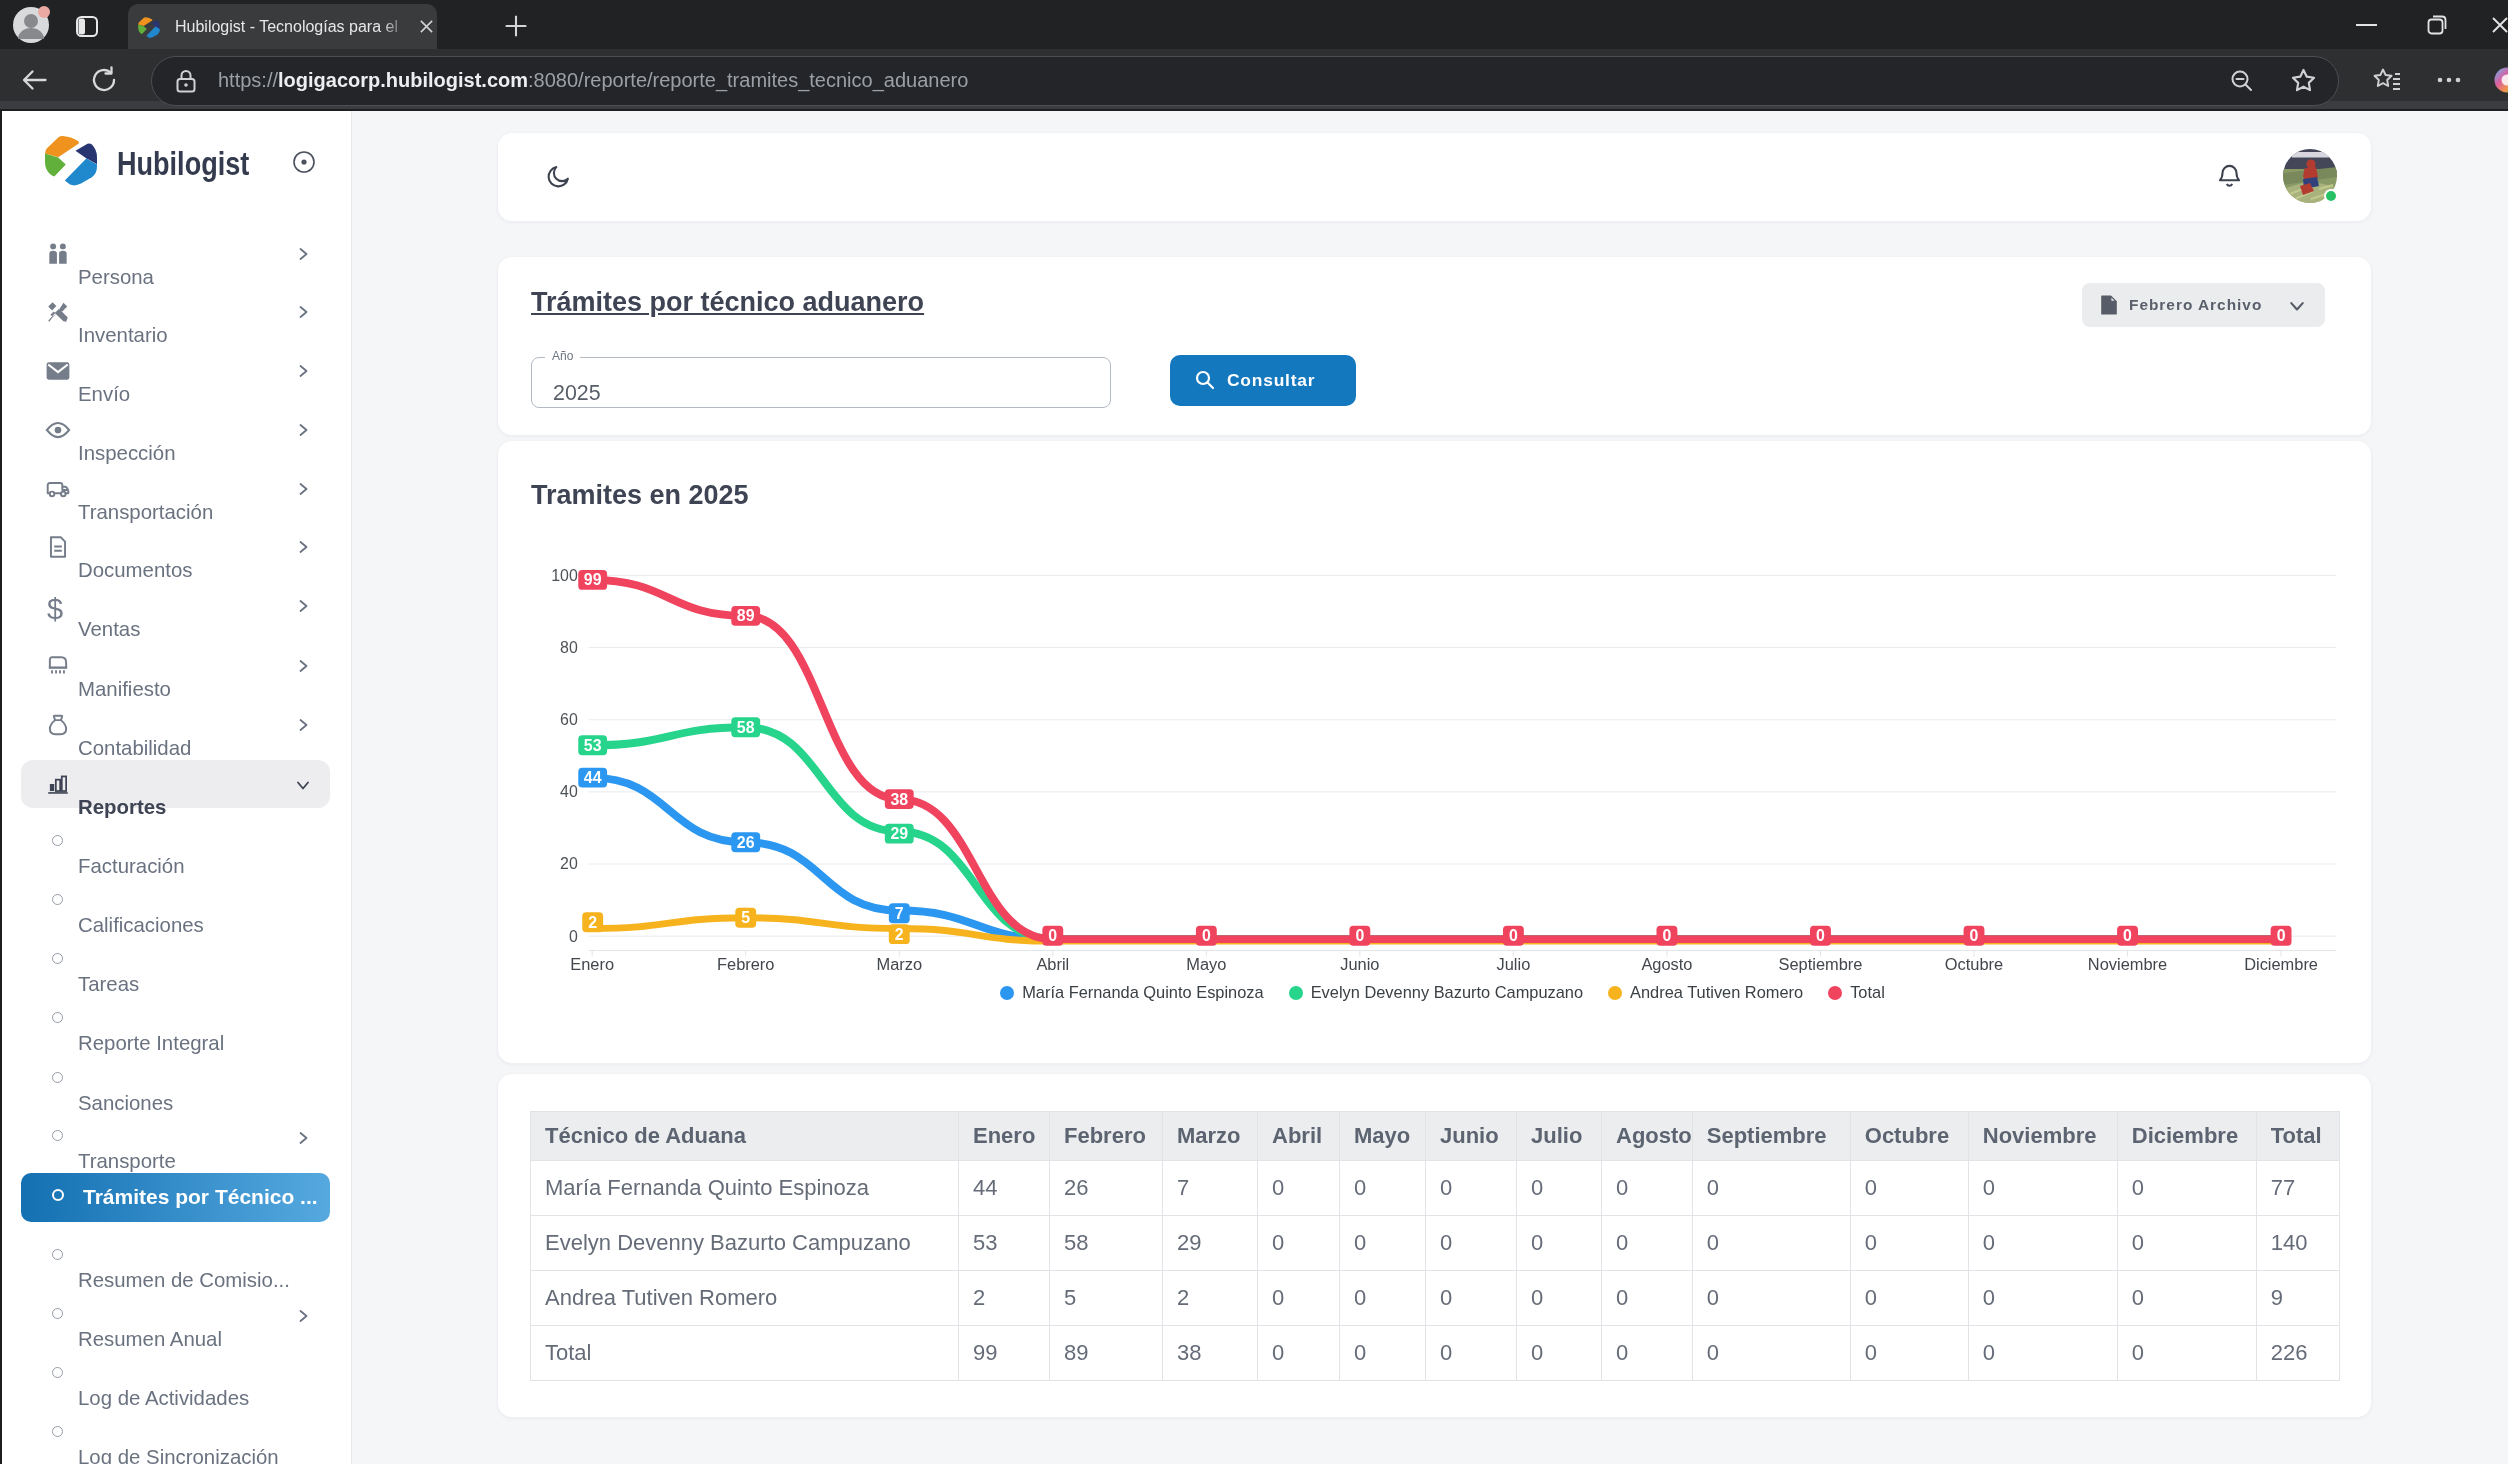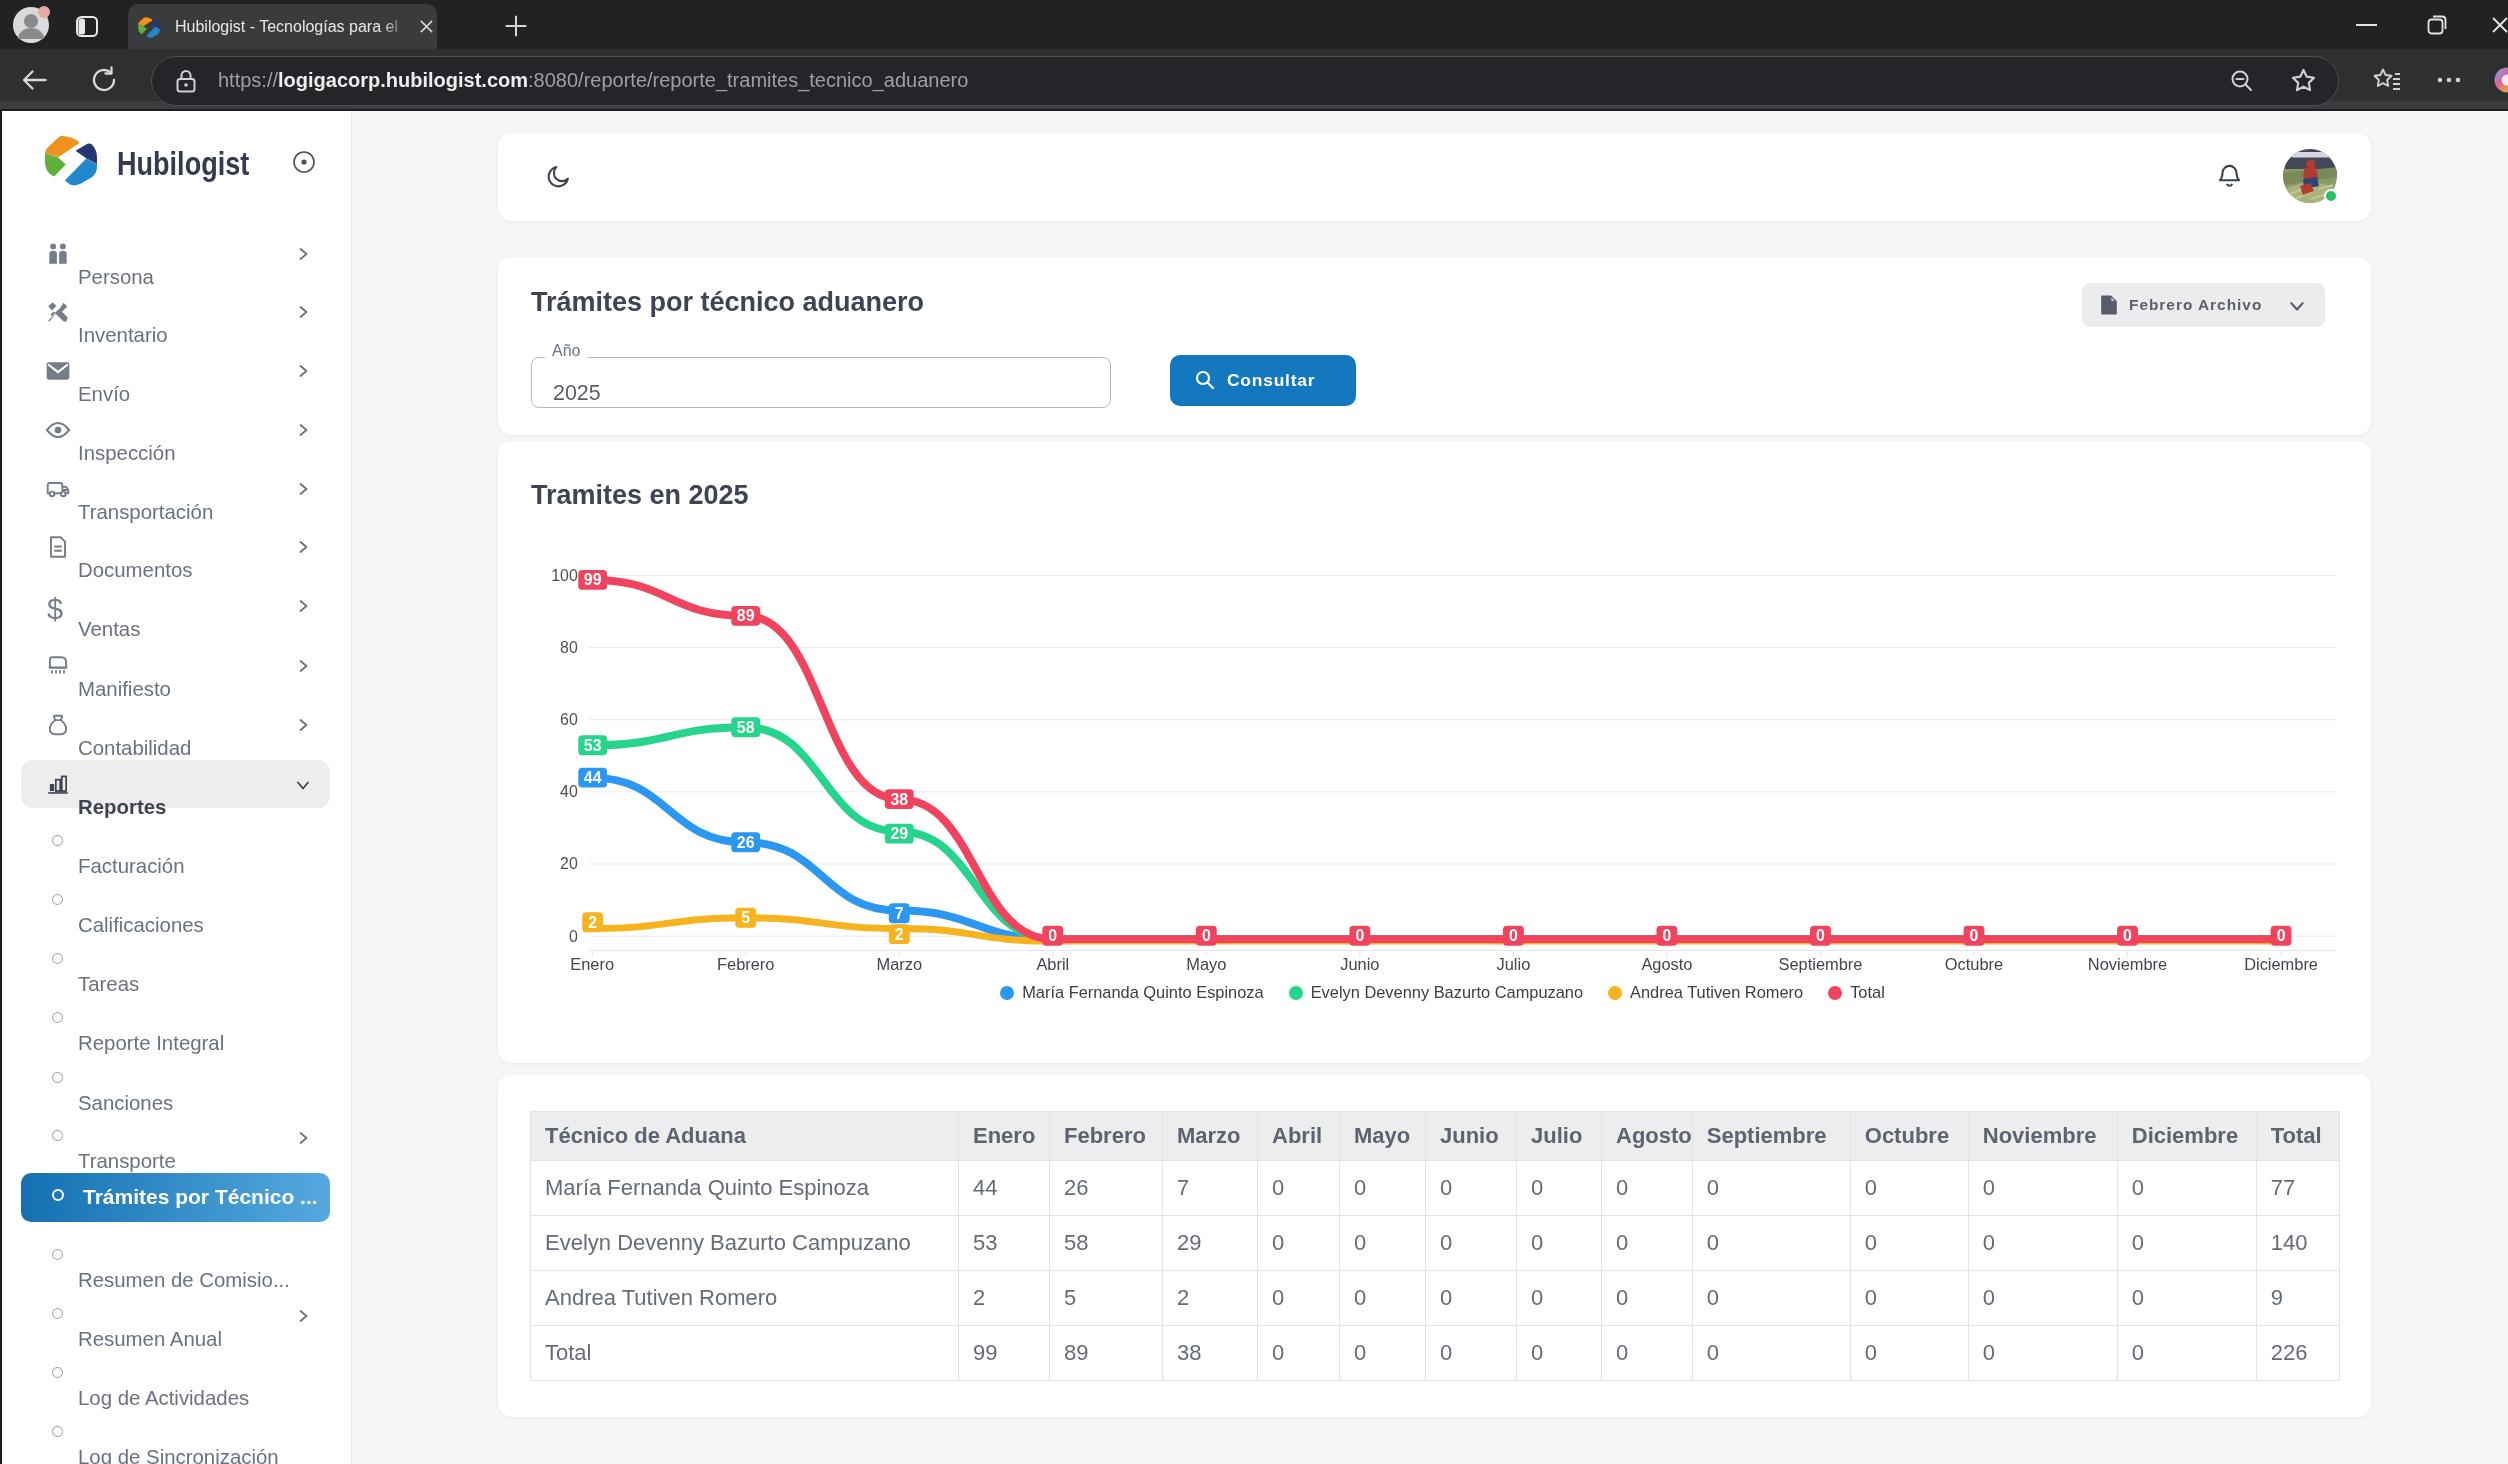--- a/index.html
+++ b/index.html
@@ -287,31 +287,31 @@
   <circle cx="28" cy="15" r="4.6" fill="#b33c31"></circle>
   <path d="M22,19 L33,18 L35,28 L31,33 L23,34 L20,27 Z" fill="#b33c31"></path>
   <path d="M20,30 L34,28 L36,37 L21,40 Z" fill="#31417c"></path>
   <path d="M17,37 L27,34 L31,42 L20,46 Z" fill="#b33c31"></path>
   <path d="M21,22 L34,24" stroke="#b33c31" stroke-width="3.5"></path>
  </g>
 </svg>
 <div class="abs" style="left:2324px;top:189px;width:14px;height:14px;background:#26c165;border-radius:50%;border:2px solid #ffffff;"></div>
 
 <div class="card" style="top:257px;height:178px;"></div>
-<div class="abs h1" style="left:531px;top:287px;">Trámites por técnico aduanero</div>
+<div class="abs h1" style="left:531px;top:287px;text-decoration:underline;">Trámites por técnico aduanero</div>
 <div class="abs" style="left:2082px;top:283px;width:243px;height:44px;background:#ebecee;border-radius:8px;"></div>
 <svg class="abs" style="left:2101px;top:295px" width="16" height="20" viewBox="0 0 18 22">
  <path d="M1,1 L11,1 L17,7 L17,21 L1,21 Z M11,1 L11,7 L17,7" fill="#575d68" stroke="#575d68" stroke-width="1.5" stroke-linejoin="round"></path>
 </svg>
 <div class="abs" style="left:2129px;top:296px;font-size:15.4px;font-weight:bold;color:#5a606b;letter-spacing:1px;">Febrero Archivo</div>
 <svg class="abs" style="left:2289px;top:298px" width="16" height="16" viewBox="0 0 14 14">
     <path d="M2,4.5 L7,10 L12,4.5" fill="none" stroke="#575d68" stroke-width="1.9" stroke-linecap="round" stroke-linejoin="round"></path>
   </svg>
 <div class="abs" style="left:531px;top:357px;width:580px;height:51px;border:1px solid #b4bac4;border-radius:8px;"></div>
-<div class="abs" style="left:545px;top:342px;padding:0 7px;background:#ffffff;font-size:16px;color:#6e7582;">Año</div>
+<div class="abs" style="left:545px;top:349px;padding:0 7px;background:#ffffff;font-size:12px;color:#6e7582;">Año</div>
 <div class="abs" style="left:553px;top:369px;font-size:21.4px;color:#585e68;margin-top:12px;">2025</div>
 <div class="abs" style="left:1170px;top:355px;width:186px;height:51px;background:#1478be;border-radius:10px;"></div>
 <svg class="abs" style="left:1194px;top:369px" width="22" height="22" viewBox="0 0 22 22">
  <circle cx="9" cy="9" r="6" fill="none" stroke="#ffffff" stroke-width="2.2"></circle>
  <path d="M13.5,13.5 L19,19" stroke="#ffffff" stroke-width="2.2" stroke-linecap="round"></path>
 </svg>
 <div class="abs" style="left:1227px;top:370px;font-size:17.4px;font-weight:bold;color:#ffffff;letter-spacing:0.8px;">Consultar</div>
 
 <div class="card" style="top:441px;height:622px;"></div>
 <div class="abs h1" style="left:531px;top:480px;">Tramites en 2025</div>

